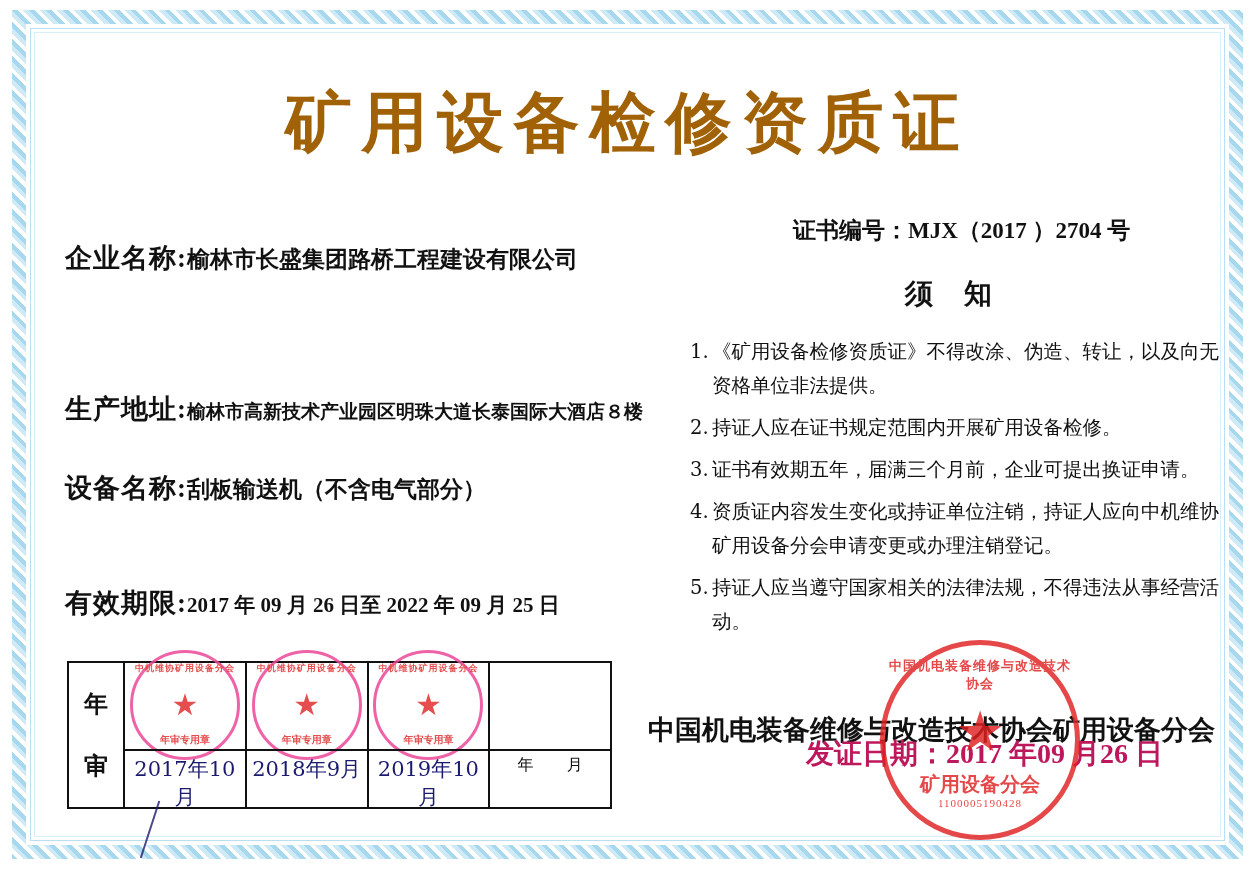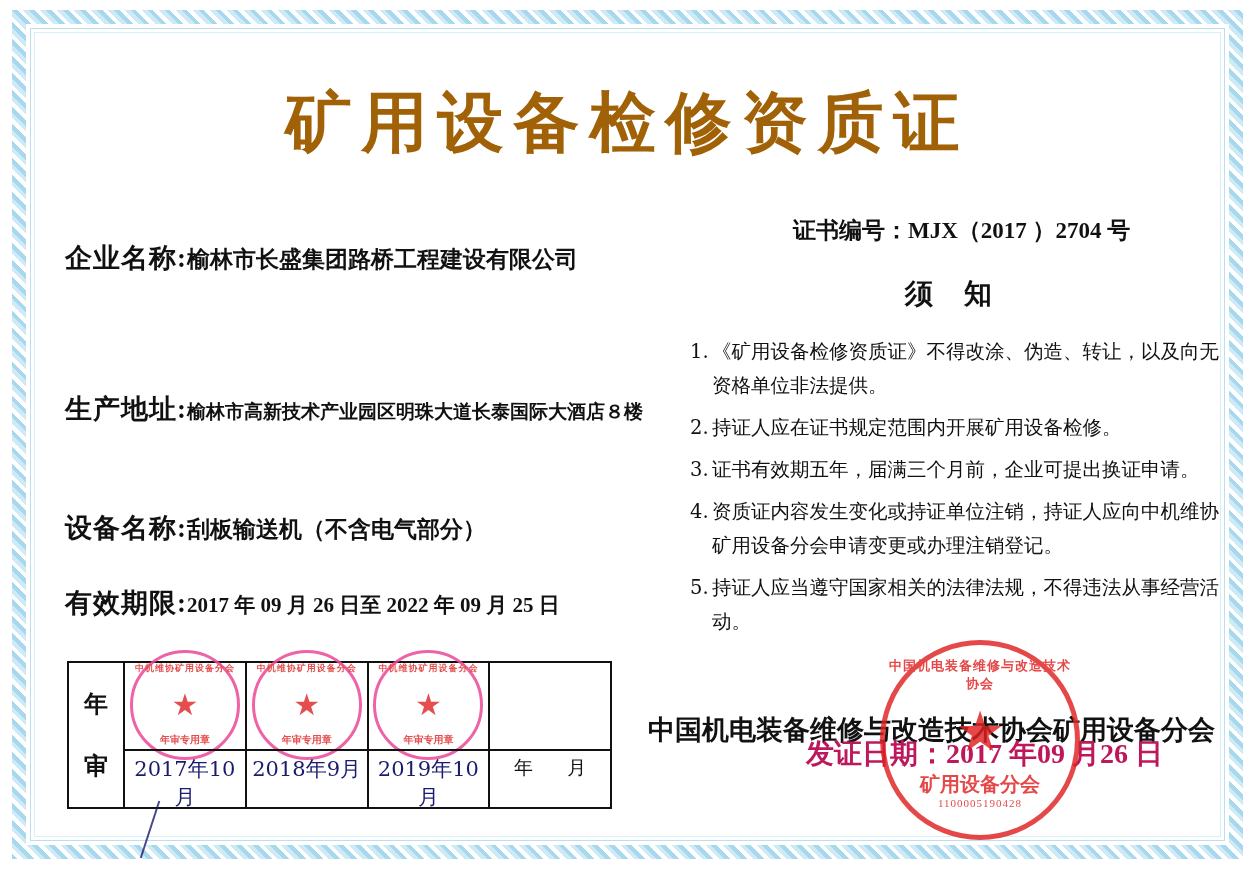--- a/index.html
+++ b/index.html
@@ -86,21 +86,21 @@
   .field-value {
     font-size: 23px;
     font-weight: 700;
     color: #111;
   }
   .field-value.small {
     font-size: 19px;
   }
   .f-company { left: 0px; top: 10px; }
   .f-address { left: 0px; top: 125px; margin-top: 36px; }
-  .f-device  { left: 0px; top: 240px; margin-top: 40px; }
+  .f-device  { left: 0px; top: 240px; }
   .f-valid   { left: 0px; top: 355px; }
   .f-valid .field-value { font-size: 21px; }
 
   
   .review-table {
     position: absolute;
     left: 67px;
     top: 661px;
     width: 545px;
     height: 148px;
@@ -146,21 +146,21 @@
     top: 92px;
     text-align: center;
     font-size: 21px;
     color: #1a1a6e;
     font-family: "DejaVu Serif", serif;
   }
   .rt-date.plain {
     color: #111;
     letter-spacing: 14px;
     padding-left: 14px;
-    font-size: 19px;
+    font-size: 16px;
   }
   
   .stamp-small {
     position: absolute;
     left: 50%;
     top: 42px;
     transform: translate(-50%, -50%);
     width: 104px;
     height: 104px;
     border: 3px solid #ec4899;

